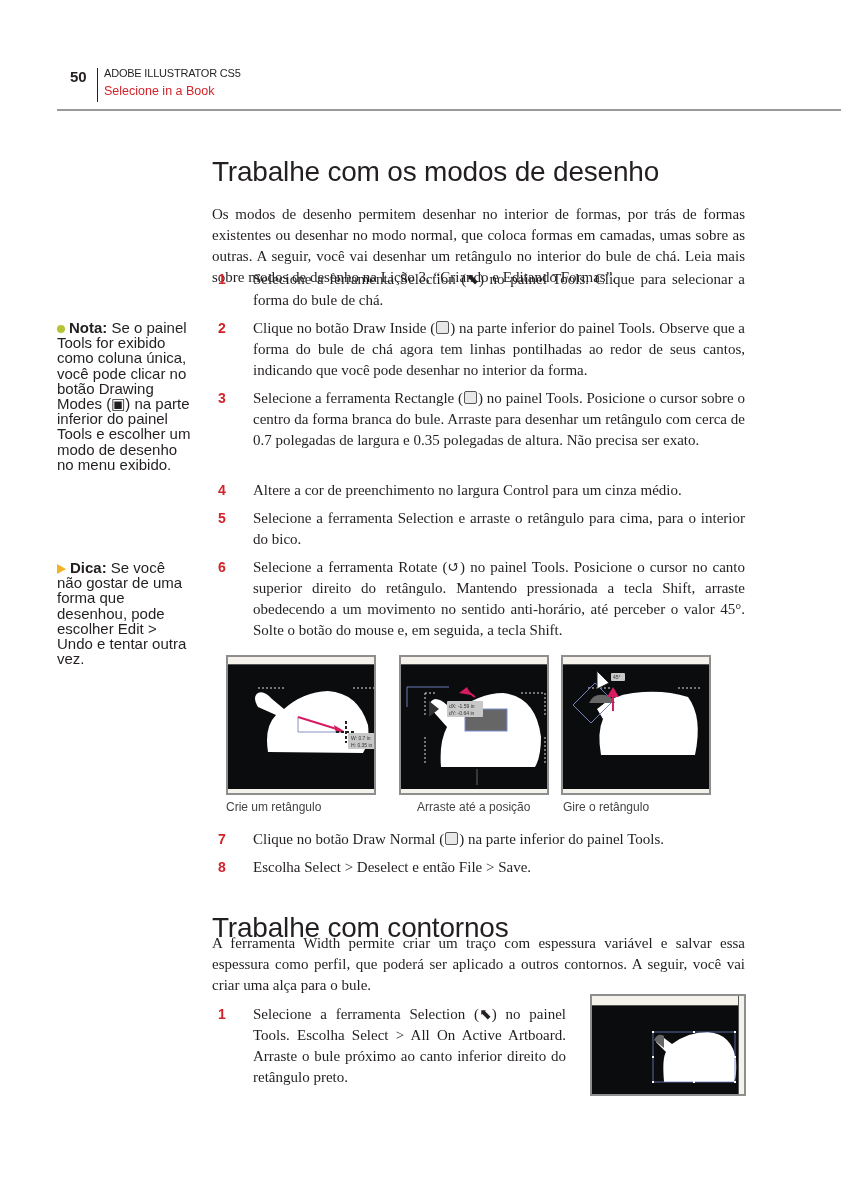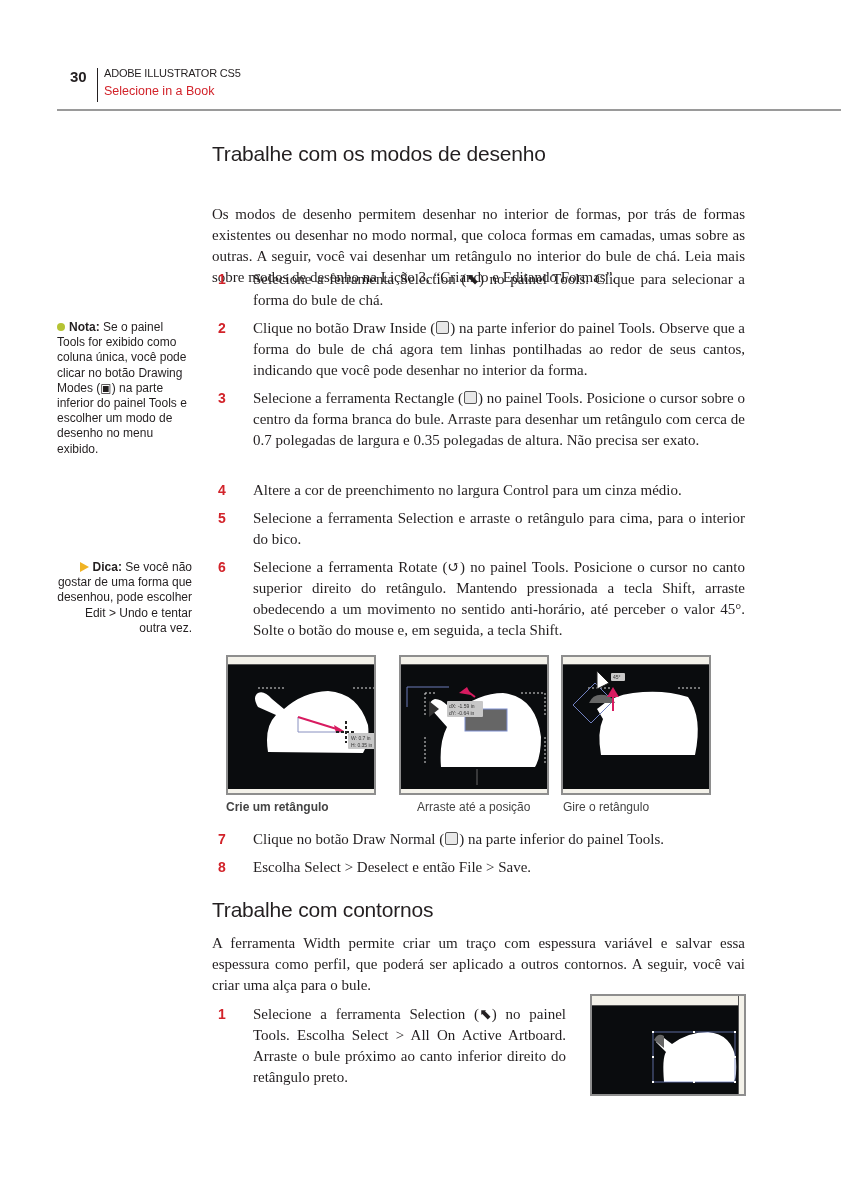--- a/index.html
+++ b/index.html
@@ -9,27 +9,27 @@
 
   
   .hdr{position:absolute;left:70px;top:66px;height:36px;}
   .pgnum{position:absolute;left:0;top:2px;font-weight:bold;font-size:15px;}
   .hdr-bar{position:absolute;left:27px;top:2px;width:1px;height:34px;background:#231f20;}
   .hdr-title{position:absolute;left:34px;top:1px;font-size:11px;white-space:nowrap;letter-spacing:-0.2px;}
   .hdr-sub{position:absolute;left:34px;top:18px;font-size:12.5px;color:#d2232a;white-space:nowrap;}
   .hdr-rule{position:absolute;left:57px;right:0;top:109px;height:2px;background:#9a9a9a;}
 
   
-  .note{position:absolute;left:57px;width:135px;font-size:12px;line-height:15.2px;color:#231f20;}
+  .note{position:absolute;left:57px;width:135px;font-size:15px;line-height:15.2px;color:#231f20;}
   .note b{font-weight:bold;}
   .bullet-dot{display:inline-block;width:8px;height:8px;border-radius:50%;background:#b5c334;margin-right:4px;vertical-align:0px;}
   .bullet-tri{display:inline-block;width:0;height:0;border-top:5px solid transparent;border-bottom:5px solid transparent;border-left:9px solid #f0b323;margin-right:4px;vertical-align:-1px;}
 
   
-  .h2{position:absolute;left:212px;font-size:21px;font-weight:normal;letter-spacing:-0.2px;white-space:nowrap;}
+  .h2{position:absolute;left:212px;font-size:28px;font-weight:normal;letter-spacing:-0.2px;white-space:nowrap;margin-top:14px;}
   .para{position:absolute;left:212px;width:533px;font-size:15px;line-height:21px;text-align:justify;}
   .step{position:absolute;left:218px;width:527px;font-size:15px;line-height:21px;}
   .step .num{position:absolute;left:0;top:0;color:#d2232a;font-weight:bold;font-family:"Liberation Sans","DejaVu Sans",sans-serif;font-size:14px;}
   .step .txt{margin-left:35px;text-align:justify;}
   .ico{display:inline-block;width:11px;height:11px;border:1px solid #555;border-radius:2px;background:#e8e8e8;vertical-align:-1px;margin:0 1px;}
 
   
   .fig{position:absolute;top:655px;width:150px;height:140px;border:2px solid #8e8e8e;background:#0a0c0e;box-sizing:border-box;overflow:hidden;}
   .fig .topbar{position:absolute;left:0;right:0;top:0;height:7px;background:#f4f2ea;border-bottom:1px solid #555;}
   .fig .botbar{position:absolute;left:0;right:0;bottom:0;height:4px;background:#f4f2ea;}
@@ -38,32 +38,32 @@
 
   .fig2{position:absolute;left:590px;top:994px;width:156px;height:102px;border:2px solid #8e8e8e;background:#0a0c0e;box-sizing:border-box;overflow:hidden;}
   .fig2 .topbar{position:absolute;left:0;right:0;top:0;height:9px;background:#f4f2ea;border-bottom:1px solid #555;}
   .fig2 .rside{position:absolute;right:0;top:0;bottom:0;width:5px;background:#f4f2ea;border-left:1px solid #555;}
   .fig2 svg{position:absolute;left:0;top:0;}
 </style>
 </head>
 <body>
 
 <div class="hdr">
-  <span class="pgnum sans">30</span>
+  <span class="pgnum sans">50</span>
   <span class="hdr-bar"></span>
   <span class="hdr-title sans">ADOBE ILLUSTRATOR CS5</span>
   <span class="hdr-sub sans">Selecione in a Book</span>
 </div>
 <div class="hdr-rule"></div>
 
 <div class="note sans" style="top:320px;">
   <span class="bullet-dot"></span><b>Nota:</b><span> Se o painel Tools for exibido como coluna única, você pode clicar no botão Drawing Modes (▣) na parte inferior do painel Tools e escolher um modo de desenho no menu exibido.</span>
 </div>
 
-<div class="note sans" style="top:560px;text-align:right;">
+<div class="note sans" style="top:560px;">
   <span class="bullet-tri"></span><b>Dica:</b><span> Se você não gostar de uma forma que desenhou, pode escolher Edit &gt; Undo e tentar outra vez.</span>
 </div>
 
 <div class="h2 sans" style="top:142px;">Trabalhe com os modos de desenho</div>
 <div class="para serif" style="top:177px;margin-top:27px;">Os modos de desenho permitem desenhar no interior de formas, por trás de formas existentes ou desenhar no modo normal, que coloca formas em camadas, umas sobre as outras. A seguir, você vai desenhar um retângulo no interior do bule de chá. Leia mais sobre modos de desenho na Lição 3, “Criando e Editando Formas”.</div>
 
 <div class="step serif" style="top:269px;">
   <span class="num">1</span>
   <div class="txt"><span>Selecione a ferramenta Selection (</span><span>⬉</span><span>) no painel Tools. Clique para selecionar a forma do bule de chá.</span></div>
 </div>
@@ -104,21 +104,21 @@
     <line x1="70" y1="60" x2="112" y2="73" stroke="#d81b60" stroke-width="2"></line>
     <polygon points="116,74 106,68 108,76" fill="#d81b60"></polygon>
     <line x1="118" y1="64" x2="118" y2="86" stroke="#222" stroke-width="2" stroke-dasharray="3,2"></line>
     <line x1="108" y1="75" x2="128" y2="75" stroke="#222" stroke-width="2" stroke-dasharray="3,2"></line>
     <rect x="120" y="76" width="28" height="16" fill="#c8c8c8" rx="1"></rect>
     <text x="123" y="83" font-size="5" fill="#333" font-family="Liberation Sans, sans-serif">W: 0.7 in</text>
     <text x="123" y="90" font-size="5" fill="#333" font-family="Liberation Sans, sans-serif">H: 0.35 in</text>
   </svg>
   <div class="botbar"></div>
 </div>
-<div class="cap sans" style="left:226px;font-weight:bold;">Crie um retângulo</div>
+<div class="cap sans" style="left:226px;">Crie um retângulo</div>
 
 <div class="fig" style="left:399px;">
   <div class="topbar"></div>
   <svg width="150" height="140" viewBox="0 0 150 140">
     <polyline points="6,50 6,30 48,30" fill="none" stroke="#6a7ab8"></polyline>
     <path d="M40 110 Q38 85 46 70 L30 52 Q26 45 34 42 Q40 42 46 48 L52 56 Q78 36 102 36 Q135 40 140 80 Q140 100 134 110 Z" fill="#fff"></path>
     <polygon points="28,44 38,52 28,60" fill="#333"></polygon>
     <line x1="24" y1="36" x2="36" y2="36" stroke="#ddd" stroke-dasharray="2,2"></line>
     <line x1="24" y1="36" x2="24" y2="58" stroke="#ddd" stroke-dasharray="2,2"></line>
     <line x1="24" y1="80" x2="24" y2="108" stroke="#ddd" stroke-dasharray="2,2"></line>

